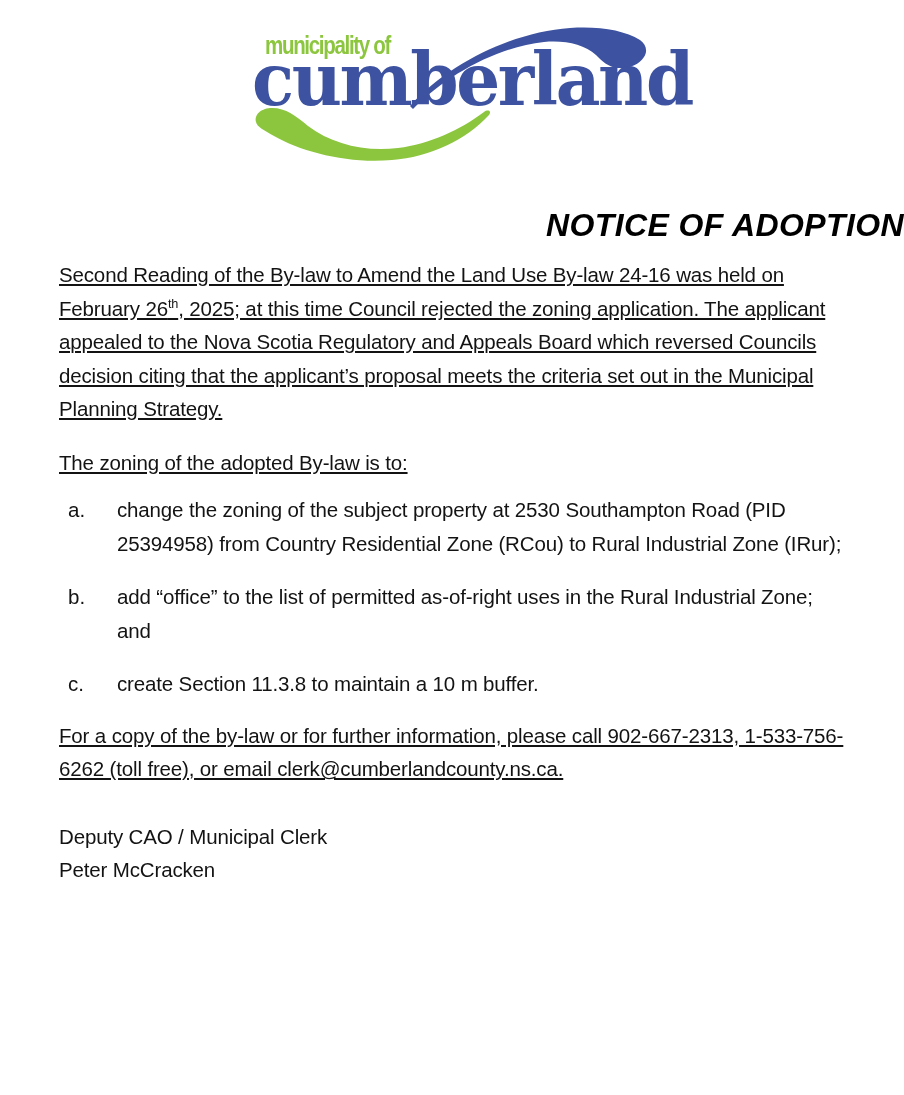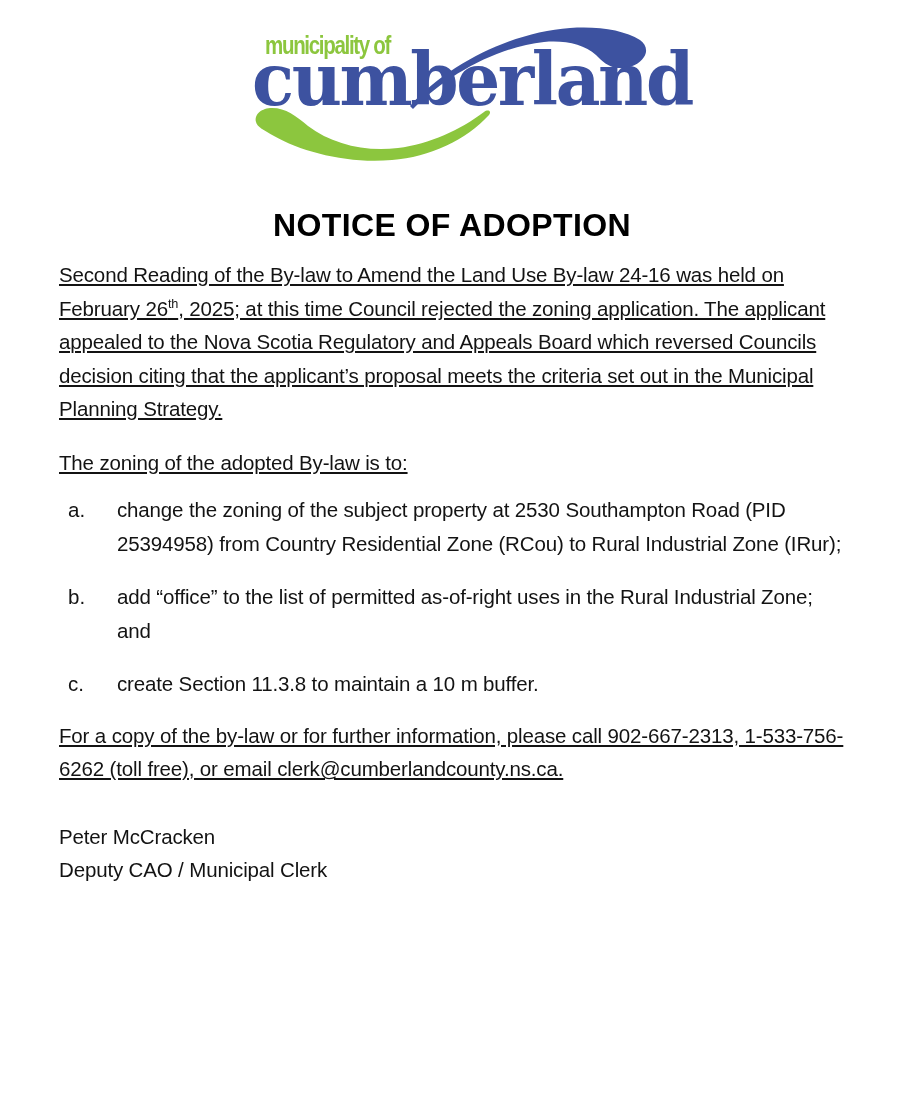--- a/index.html
+++ b/index.html
@@ -66,26 +66,27 @@
     height: 150px;
     overflow: visible;
   }
 
   
   .doc-title {
     position: absolute;
     left: 0;
     top: 186px;
     width: 904px;
-    text-align: center;
+    text-align: right;
     font-family: "Liberation Sans", sans-serif;
     font-weight: bold;
     font-size: 32px;
     letter-spacing: 0.4px;
     color: #000000;
+    font-style: italic;
   }
 
   
   .content {
     position: absolute;
     left: 59px;
     top: 258px;
     width: 790px;
   }
   p.para, li .li-text, .sig-line {
@@ -180,17 +181,17 @@
     </li>
     <li>
       <span class="li-marker">c.</span>
       <span class="li-text">create Section 11.3.8 to maintain a 10 m buffer.</span>
     </li>
   </ol>
 
   <p class="para">For a copy of the by-law or for further information, please call 902-667-2313, 1-533-756-6262 (toll free), or email clerk@cumberlandcounty.ns.ca.</p>
 
   <div class="sig-block">
+    <div class="sig-line">Deputy CAO / Municipal Clerk</div>
     <div class="sig-line">Peter McCracken</div>
-    <div class="sig-line">Deputy CAO / Municipal Clerk</div>
   </div>
 
 </div>
 
 </body></html>

